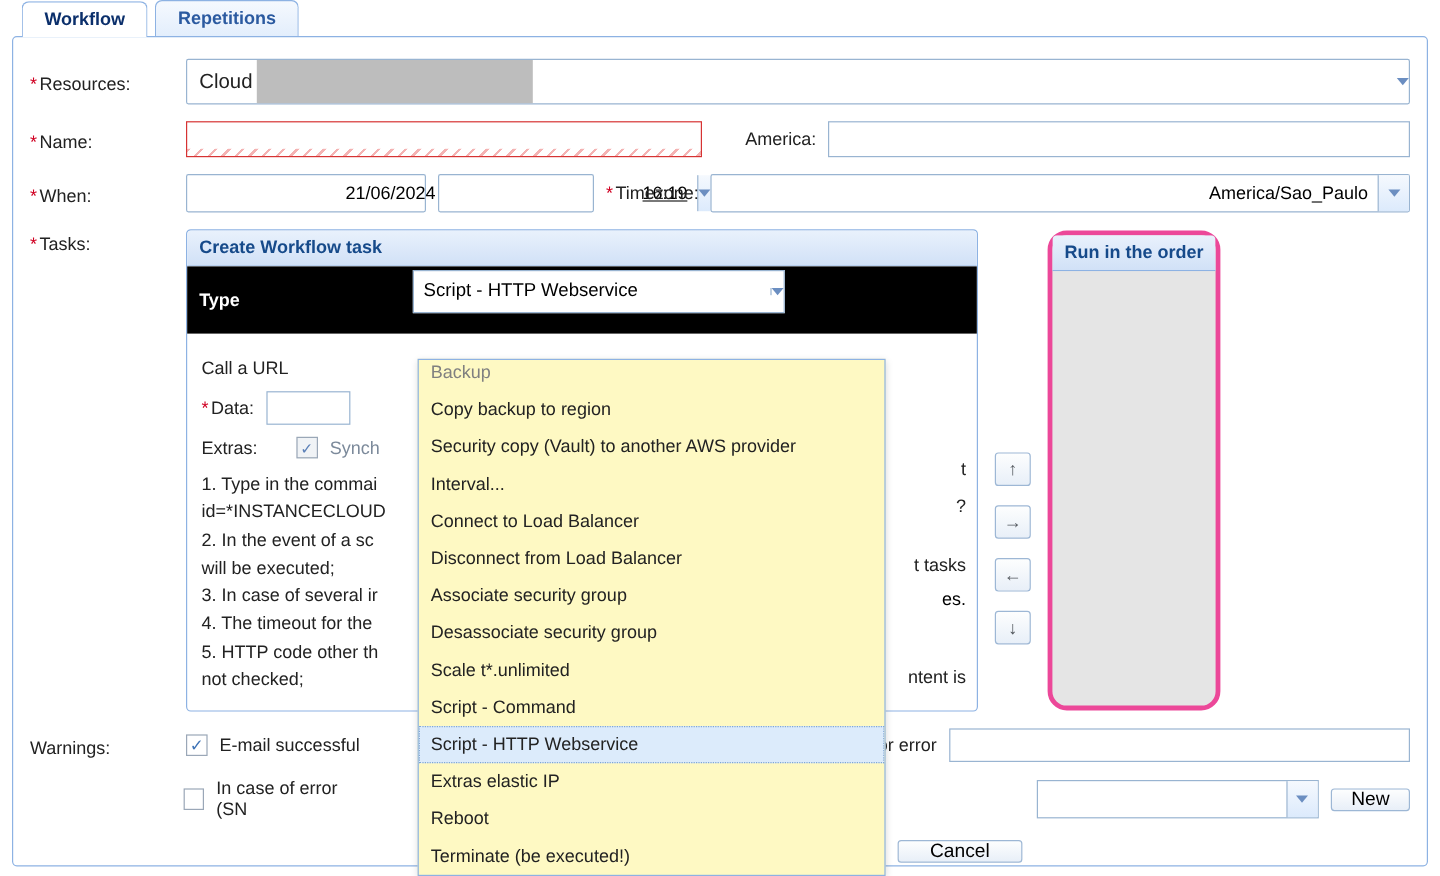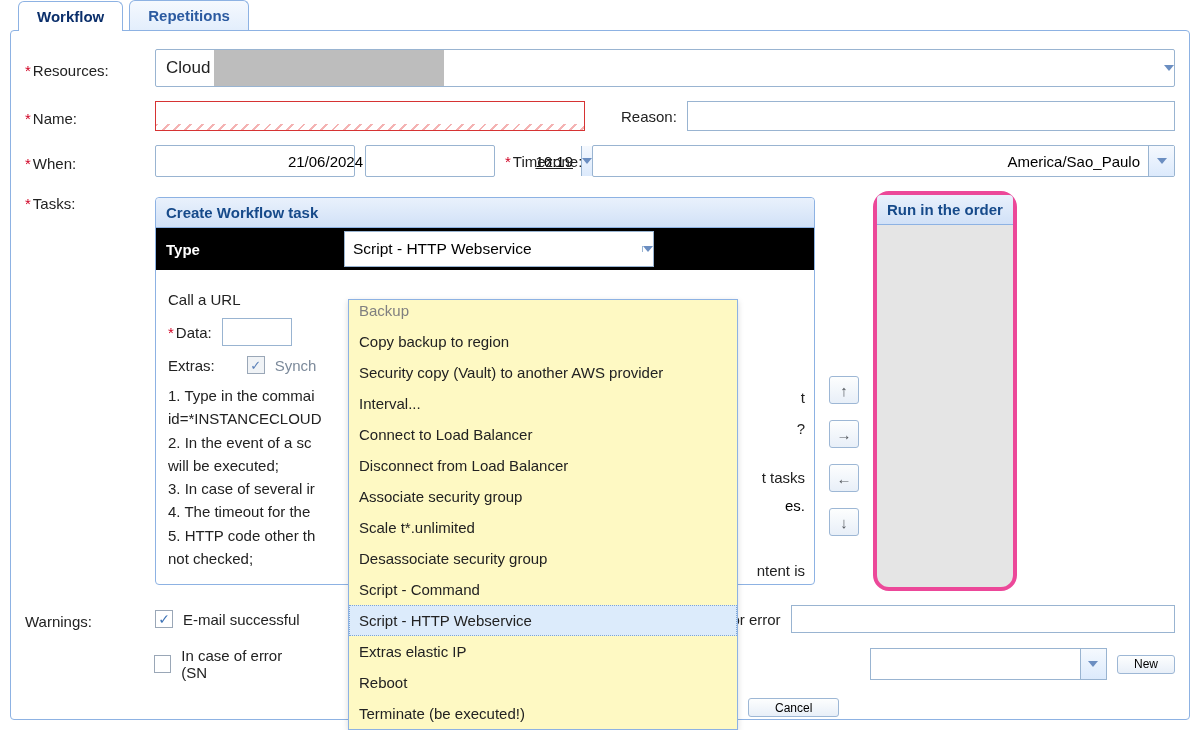--- a/index.html
+++ b/index.html
@@ -154,21 +154,21 @@
     padding:6px 10px;
     color:#164a8a;
     font-weight:700;
     border-radius:4px 4px 0 0;
   }
   .black-strip {
     background:#000;
     color:#fff;
     display:flex;
     align-items:center;
-    height:42px;
+    height:56px;
     padding:0 10px;
     font-weight:700;
     position:relative;
   }
   .type-combo-wrap {
     position:absolute;
     left:188px;
     top:3px;
     height:36px;
     width:310px;
@@ -239,21 +239,21 @@
     padding-top:2px;
   }
 
   .snps-combo {
     width:240px;height:32px;border:1px solid #99b4d1;background:#fff;
     display:flex;align-items:center;
   }
   .snps-combo .trigger{border-left:1px solid #99b4d1;width:26px;height:100%;display:flex;align-items:center;justify-content:center;background:linear-gradient(#f5f9fe,#dceafc);}
   .btn {
     height:19px;padding:0 16px;border:1px solid #9db7d5;border-radius:3px;
-    background:linear-gradient(#fdfefe,#e8eff8);cursor:pointer;font-size:12px;
+    background:linear-gradient(#fdfefe,#e8eff8);cursor:pointer;font-size:16px;
   }
   .cancel-btn-wrap { position:absolute; left:737px; bottom:2px; }
   .tasks-left-wrap { position:relative; }
 </style>
 </head>
 <body>
 
 <div class="tabs">
   <div class="tab active">Workflow</div>
   <div class="tab">Repetitions</div>
@@ -270,21 +270,21 @@
       <div class="trigger">
           <div class="arrow-down"></div>
         </div>
     </div>
   </div>
 
   <div class="row">
     <div class="label-col"><span class="req">*</span><span>Name:</span></div>
     <input class="name-input" value="" style="">
     <div style="width:16px"></div>
-    <div>Reason:</div>
+    <div>America:</div>
     <input class="reason-input" value="" style="">
   </div>
 
   <div class="row">
     <div class="label-col"><span class="req">*</span><span>When:</span></div>
 
     <div class="combo date-field">
       <input value="21/06/2024" style="">
       <div class="calendar-icn">🗓</div>
     </div>
@@ -397,22 +397,22 @@
   </div>
 
   <div class="dropdown-list">
     <div class="dd-item cut-top">Backup</div>
     <div class="dd-item">Copy backup to region</div>
     <div class="dd-item">Security copy (Vault) to another AWS provider</div>
     <div class="dd-item">Interval...</div>
     <div class="dd-item">Connect to Load Balancer</div>
     <div class="dd-item">Disconnect from Load Balancer</div>
     <div class="dd-item">Associate security group</div>
+    <div class="dd-item">Desassociate security group</div>
     <div class="dd-item">Scale t*.unlimited</div>
-    <div class="dd-item">Desassociate security group</div>
     <div class="dd-item">Script - Command</div>
     <div class="dd-item highlight">Script - HTTP Webservice</div>
     <div class="dd-item">Extras elastic IP</div>
     <div class="dd-item">Reboot</div>
     <div class="dd-item">Terminate (be executed!)</div>
   </div>
 
   <div class="cancel-btn-wrap">
     <button class="btn" style="padding:0 26px">Cancel</button>
   </div>

